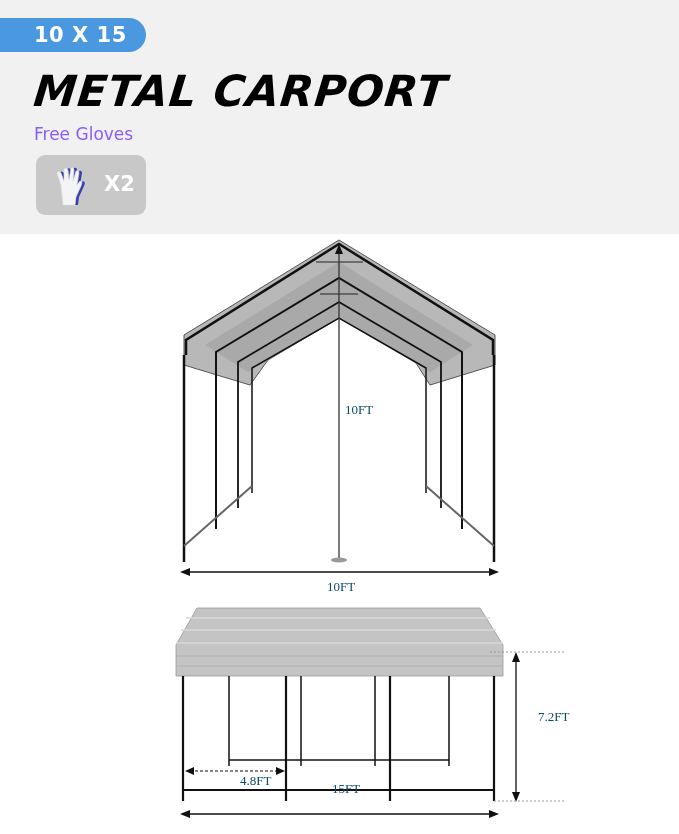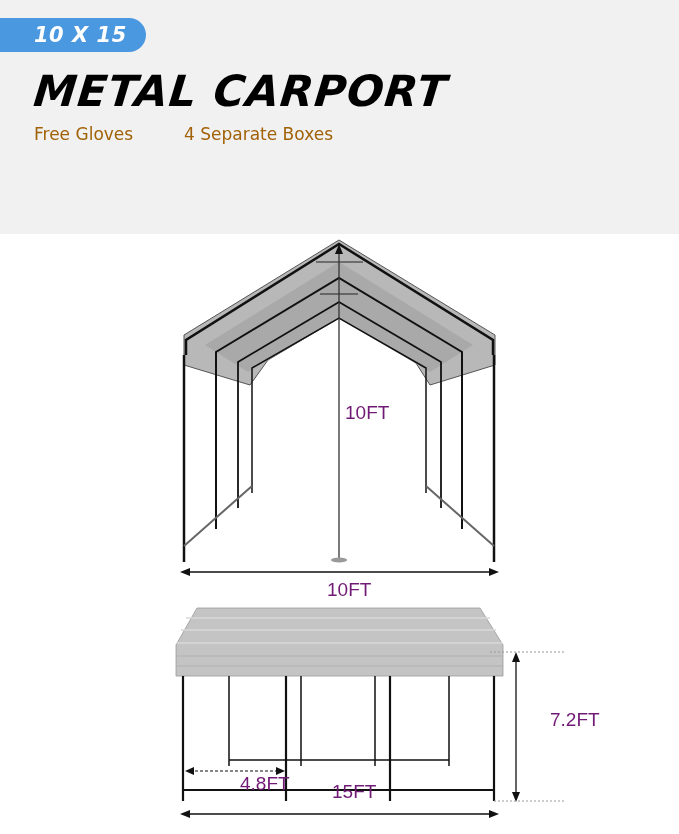--- a/index.html
+++ b/index.html
@@ -1,36 +1,42 @@
 <!DOCTYPE html>
 <html><head>
 <meta charset="utf-8">
 <style>
   html,body{margin:0;padding:0;}
   body{width:679px;height:834px;position:relative;background:#ffffff;font-family:"Liberation Sans",sans-serif;overflow:hidden;}
   .top{position:absolute;left:0;top:0;width:679px;height:234px;background:#f1f1f1;}
-  .size-badge{position:absolute;left:0;top:18px;width:146px;height:34px;background:#4a98e0;border-radius:0 17px 17px 0;color:#fff;font-family:"DejaVu Sans",sans-serif;font-weight:bold;font-size:21px;line-height:34px;padding-left:34px;box-sizing:border-box;letter-spacing:0.5px;font-style:italic;}
+  .size-badge{position:absolute;left:0;top:18px;width:146px;height:34px;background:#4a98e0;border-radius:0 17px 17px 0;color:#fff;font-family:"DejaVu Sans",sans-serif;font-weight:bold;font-size:21px;line-height:34px;padding-left:34px;box-sizing:border-box;letter-spacing:0.5px;}
   .title{position:absolute;left:34px;top:66px;font-family:"DejaVu Sans",sans-serif;font-weight:900;font-style:italic;font-size:43px;line-height:50px;color:#000;letter-spacing:1px;transform:skewX(-6deg);transform-origin:left;}
-  .lbl{position:absolute;top:124px;font-family:"DejaVu Sans",sans-serif;font-size:17px;color:#a16207;}
+  .lbl{position:absolute;top:124px;font-family:"DejaVu Sans",sans-serif;font-size:17px;color:#8b5cf6;}
   .pill{position:absolute;top:155px;width:110px;height:60px;background:#c8c8c8;border-radius:9px;}
   .pill .cnt{position:absolute;left:68px;top:17px;font-family:"DejaVu Sans",sans-serif;font-weight:bold;font-size:21px;color:#fff;}
   .pill svg{position:absolute;left:10px;top:6px;}
   svg.draw{position:absolute;left:0;top:234px;}
-  .dim{position:absolute;font-family:Liberation Sans, sans-serif;font-size:19px;color:#701a75;}
+  .dim{position:absolute;font-family:Liberation Serif, serif;font-size:13px;color:#0c4a6e;}
 </style>
 </head>
 <body>
 
 <div class="top">
   <div class="size-badge">10 X 15</div>
   <div class="title">METAL CARPORT</div>
 
   <div class="lbl" style="left:34px;">Free Gloves</div>
-  <div class="lbl" style="left:184px;">4 Separate Boxes</div>
 
+  <div class="pill" style="left:36px;">
+    <svg width="50" height="50" viewBox="0 0 50 50">
+      <path d="M20 44 L18 24 L14 12 Q15 9 18 12 L21 20 L21 8 Q24 6 25 9 L26 19 L28 7 Q31 6 31 9 L30 20 L33 10 Q36 9 36 12 L34 24 L37 20 Q40 21 38 25 L33 36 L32 44 Z" fill="#3a3fae"></path>
+      <path d="M17 44 L15 24 L11 12 Q12 9 15 12 L18 20 L18 8 Q21 6 22 9 L23 19 L25 7 Q28 6 28 9 L27 20 L30 10 Q33 9 33 12 L31 24 L34 20 Q37 21 35 25 L30 36 L29 44 Z" fill="#f4f4f4" stroke="#ddd" stroke-width="0.6"></path>
+    </svg>
+    <span class="cnt">X2</span>
+  </div>
 
 </div>
 
 <svg class="draw" width="679" height="600" viewBox="0 234 679 600">
 
   <g>
     <polygon points="339,240 184,335 184,365 250,385 268,360 339,318 414,360 430,385 495,365 495,335" fill="#b8b8b8" stroke="#555" stroke-width="1"></polygon>
     <polygon points="339,262 205,345 248,372 339,318" fill="#a9a9a9"></polygon>
     <polygon points="339,262 473,345 430,372 339,318" fill="#a9a9a9"></polygon>
 
@@ -92,15 +98,15 @@
     <line x1="494" y1="801" x2="566" y2="801" stroke="#999" stroke-width="1" stroke-dasharray="2,2"></line>
 
     <line x1="184" y1="814" x2="496" y2="814" stroke="#111" stroke-width="1.3"></line>
     <polygon points="180,814 190,810 190,818" fill="#111"></polygon>
     <polygon points="499,814 489,810 489,818" fill="#111"></polygon>
   </g>
 </svg>
 
 <div class="dim" style="left:345px;top:402px;">10FT</div>
 <div class="dim" style="left:327px;top:579px;">10FT</div>
-<div class="dim" style="left:550px;top:709px;">7.2FT</div>
+<div class="dim" style="left:538px;top:709px;">7.2FT</div>
 <div class="dim" style="left:240px;top:773px;">4.8FT</div>
 <div class="dim" style="left:332px;top:781px;">15FT</div>
 
 </body></html>

